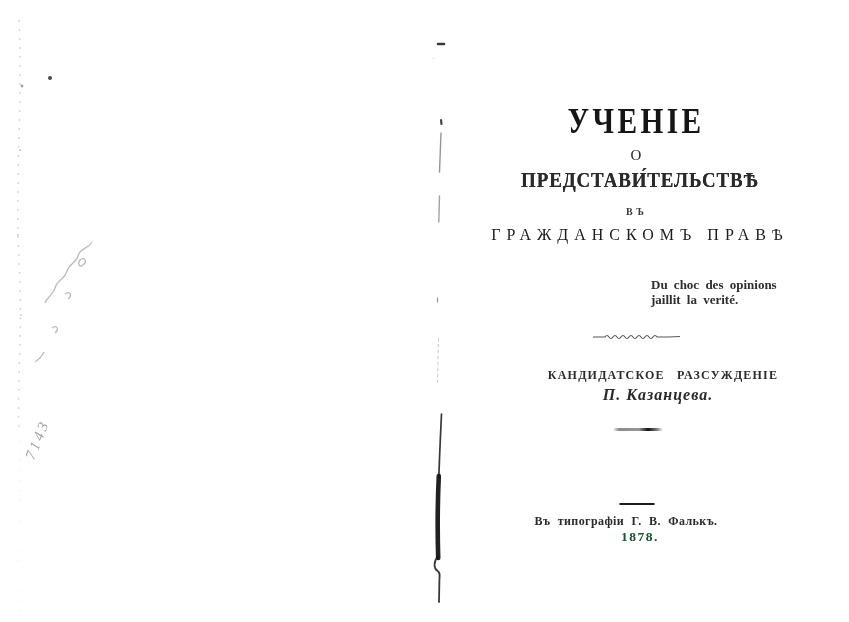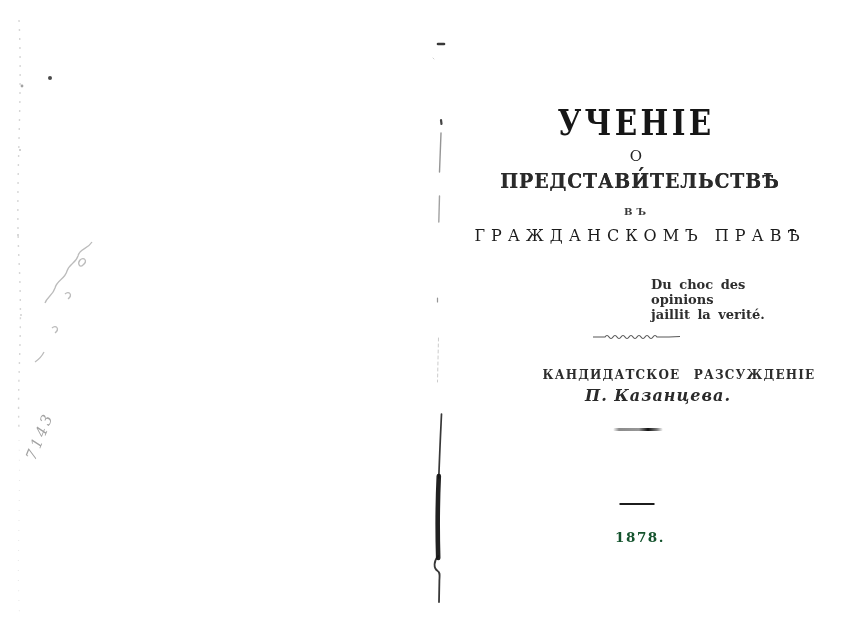--- a/index.html
+++ b/index.html
@@ -1,41 +1,41 @@
 <!DOCTYPE html>
 <html><head>
 <meta charset="utf-8">
 <style>
   html,body{margin:0;padding:0;background:#ffffff;}
   .scan{
     position:relative;width:849px;height:622px;background:#ffffff;
     overflow:hidden;font-family:"DejaVu Serif", serif;color:#1f1f1f;
   }
-  .layer{position:absolute;inset:0;}
+  .layer{position:absolute;inset:0;font-family:Liberation Serif, serif;}
   .abs{position:absolute;white-space:nowrap;}
   .cx{transform:translateX(-50%);}
 
   
   .book-title{
     left:636px;top:102px;font-size:35px;font-weight:bold;letter-spacing:4px;
     color:#161616;transform:translateX(-50%) scaleX(.84);
   }
   .conn-o{left:636px;top:147px;font-size:15px;color:#242424;}
   .subject{
     left:640px;top:168px;font-size:21px;font-weight:bold;letter-spacing:1px;
     color:#2a2a2a;transform:translateX(-50%) scaleX(.9);
     text-shadow:0 0 .6px #3c3c3c;
   }
   .conn-v{left:637px;top:206px;font-size:10px;font-weight:bold;letter-spacing:4px;color:#383838;}
   .field{left:640px;top:226px;font-size:16px;letter-spacing:6px;color:#1c1c1c;}
   .epigraph{
     left:651px;top:277px;font-size:13px;font-weight:600;line-height:15px;
     color:#2e2e2e;word-spacing:3px;white-space:normal;width:150px;
   }
-  .thesis-type{left:663px;top:368px;font-size:12px;font-weight:bold;letter-spacing:1.2px;word-spacing:8px;color:#2c2c2c;margin-left:16px;}
+  .thesis-type{left:663px;top:368px;font-size:12px;font-weight:bold;letter-spacing:1.2px;word-spacing:8px;color:#2c2c2c;}
   .author{left:658px;top:386px;font-size:16px;font-weight:bold;font-style:italic;letter-spacing:1px;color:#2a2a2a;}
   .city{left:646px;top:477px;font-size:13px;font-weight:bold;letter-spacing:4.5px;color:#191919;}
   .imprint{left:626px;top:514px;font-size:12px;font-weight:600;letter-spacing:.4px;word-spacing:4px;color:#2b2b2b;}
   .year{left:640px;top:529px;font-size:13.5px;font-weight:600;letter-spacing:1.5px;color:#14532d;}
 
   
   .rule-tapered{
     left:613px;top:428px;width:50px;height:2.5px;border-radius:2px;
     background:linear-gradient(to right,rgba(25,25,25,0),rgba(25,25,25,.5) 12%,rgba(25,25,25,.45) 52%,#101010 70%,rgba(25,25,25,.55) 88%,rgba(25,25,25,0));
   }
@@ -118,17 +118,18 @@
 
     <div class="abs cx thesis-type">КАНДИДАТСКОЕ РАЗСУЖДЕНІЕ</div>
 
     <div class="abs cx author">П. Казанцева.</div>
 
     <div class="abs rule-tapered"></div>
 
 
     <div class="abs cx rule-short"></div>
 
+    <div class="abs cx imprint">Въ типографіи Г. В. Фалькъ.</div>
 
     <div class="abs cx year">1878.</div>
   </div>
 
 </div>
 
 </body></html>

